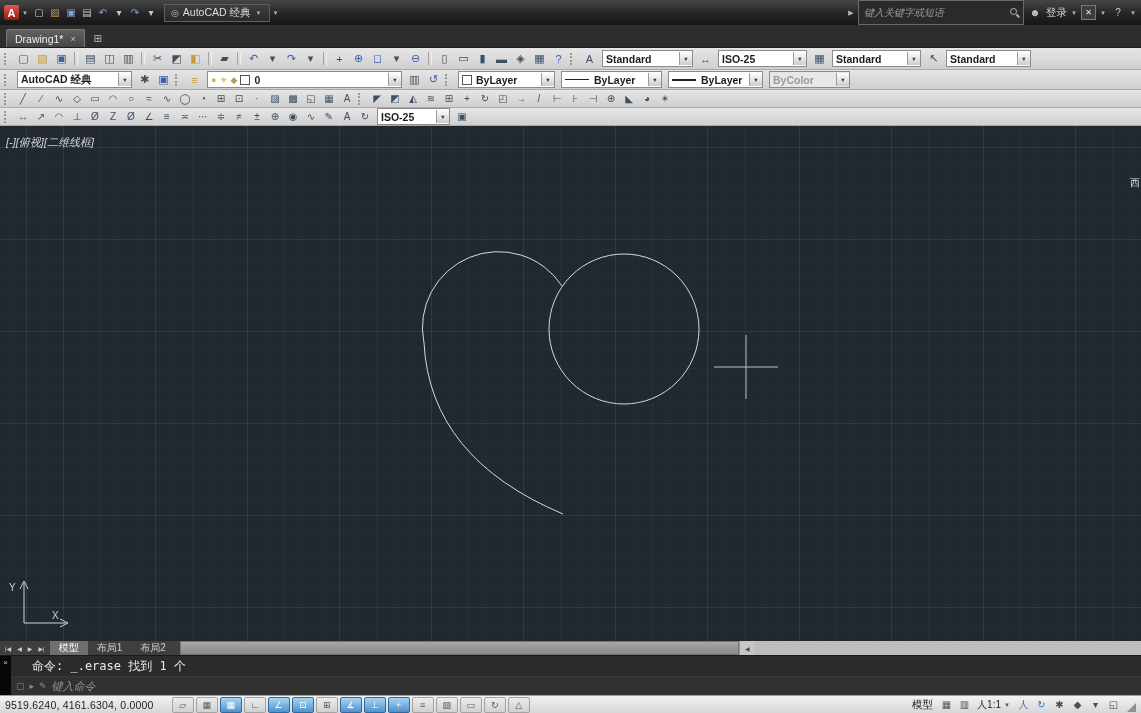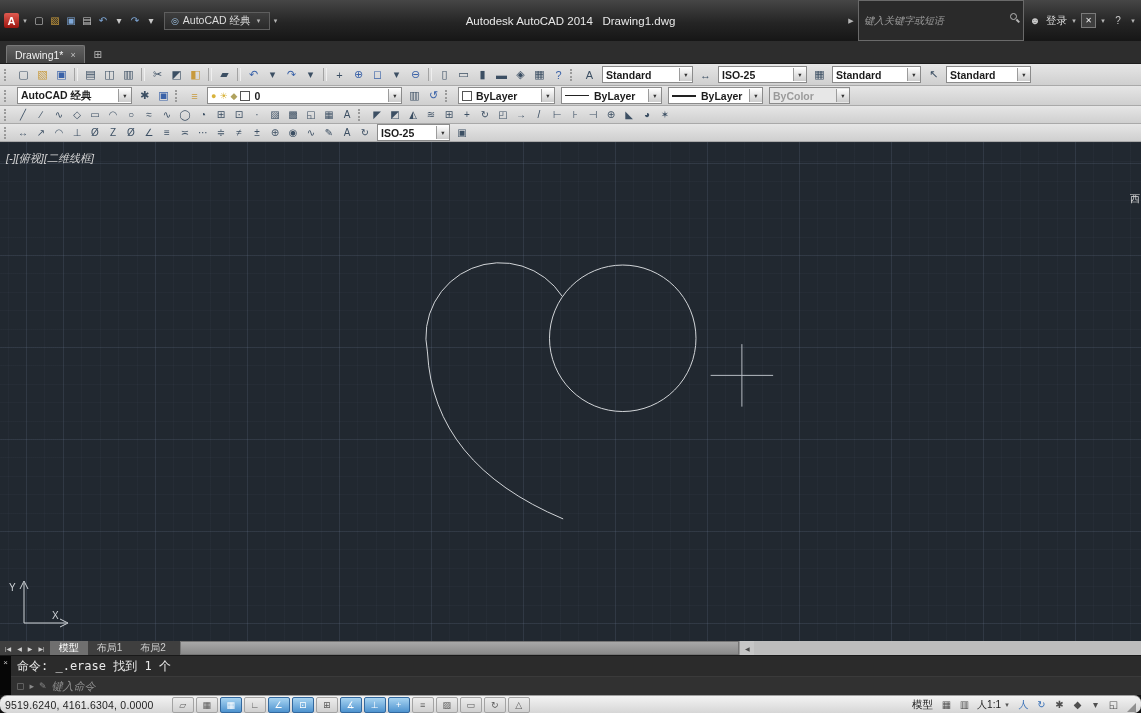--- a/index.html
+++ b/index.html
@@ -13,21 +13,21 @@
   .logo{width:15px;height:15px;background:linear-gradient(#e05a50,#9c150f);color:#fff;font-weight:bold;
     font-size:11px;display:flex;align-items:center;justify-content:center;border-radius:2px;flex:0 0 auto;}
   .qat{display:flex;align-items:center;}
   .qbtn{min-width:16px;height:16px;display:flex;align-items:center;justify-content:center;color:#c9c9c9;font-size:10px;}
   .caret{font-size:7px;color:#b5b5b5;min-width:8px;text-align:center;}
   .ws-pill{display:flex;align-items:center;gap:4px;border:1px solid #5e5e5e;background:linear-gradient(#3e3e3e,#2a2a2a);
     height:16px;padding:0 6px;font-size:10.5px;color:#ddd;margin-left:3px;}
   .ws-ic{color:#9fc2e2;font-size:9px;}
   .tb-title{position:absolute;left:0;right:0;text-align:center;font-size:11.5px;color:#e8e8e8;pointer-events:none;}
   .tb-right{margin-left:auto;display:flex;align-items:center;gap:3px;z-index:1;}
-  .searchbox{display:flex;background:#2a2a2a;border:1px solid #6a6a6a;height:15px;width:158px;padding:12px 3px;}
+  .searchbox{display:flex;align-items:center;background:#2a2a2a;border:1px solid #6a6a6a;height:15px;width:158px;padding:4px 3px;}
   .searchbox input{flex:1;background:transparent;border:0;outline:none;color:#ccc;font-size:10px;font-style:italic;font-family:inherit;}
   .searchbox input::placeholder{color:#9a9a9a;font-style:italic;}
   .mag{width:10px;height:10px;position:relative;flex:0 0 auto;}
   .mag::before{content:"";position:absolute;width:5px;height:5px;border:1.5px solid #b5b5b5;border-radius:50%;left:0;top:0;}
   .mag::after{content:"";position:absolute;width:4px;height:1.5px;background:#b5b5b5;transform:rotate(45deg);left:5.5px;top:7px;}
   .xch{border:1px solid #7a7a7a;background:#3e3e3e;color:#eee;min-width:13px;height:13px;font-size:8px;}
   .signin{font-size:10.5px;color:#ddd;}
 
   
   .menubar{flex:0 0 18px;background:#35383c;display:flex;align-items:center;padding:0 6px;}
@@ -80,28 +80,28 @@
   .ltab{display:flex;align-items:center;padding:0 9px;color:#cfcfcf;}
   .ltab[data-state="active"]{background:#6f6f6f;color:#fff;}
   .hscroll{flex:1;background:#bdbdbd;display:flex;align-items:stretch;}
   .hthumb{width:58%;background:linear-gradient(#a8a8a8,#8a8a8a);border:1px solid #757575;}
   .hbtn{width:14px;display:flex;align-items:center;justify-content:center;color:#4a4a4a;font-size:6px;background:#c6c6c6;border-left:1px solid #9a9a9a;}
 
   
   .cmdwin{flex:0 0 39px;display:flex;background:#2b2b2b;border-top:1px solid #191919;}
   .cmdrail{flex:0 0 11px;background:#060606;display:flex;justify-content:center;align-items:flex-start;padding-top:2px;color:#c4c4c4;font-size:8px;}
   .cmdbody{flex:1;display:flex;flex-direction:column;}
-  .cmdhist{flex:1;display:flex;align-items:center;color:#e9e9e9;font-family:"DejaVu Sans Mono",monospace;font-size:12px;padding-left:6px;border-bottom:1px solid #3a3a3a;}
+  .cmdhist{flex:1;display:flex;align-items:center;color:#e9e9e9;font-family:"DejaVu Sans Mono",monospace;font-size:12px;padding-left:21px;border-bottom:1px solid #3a3a3a;}
   .cmdinput{flex:0 0 18px;display:flex;align-items:center;gap:5px;padding-left:5px;background:#313131;}
   .cmdinput .ic{font-size:9px;color:#8b8b8b;}
   .cmdhint{font-style:italic;font-size:11px;color:#8f8f8f;font-family:"DejaVu Sans Mono",monospace;}
 
   
   .statusbar{flex:0 0 17px;background:linear-gradient(#f3f3f3,#d6d6d6);display:flex;align-items:center;
-    padding:0 5px;gap:2px;font-size:10.5px;color:#1f1f1f;border-top:1px solid #9e9e9e;border-radius:7px;}
+    padding:0 5px;gap:2px;font-size:10.5px;color:#1f1f1f;border-top:1px solid #9e9e9e;}
   .coords{margin-right:16px;letter-spacing:.2px;}
   .stoggles{display:flex;gap:2px;}
   .stoggle{width:20px;height:14px;border:1px solid #a3a3a3;border-radius:2px;background:linear-gradient(#ececec,#d0d0d0);
     color:#5b5b5b;font-size:9px;display:flex;align-items:center;justify-content:center;}
   .stoggle[data-state="on"]{background:linear-gradient(#a8d4f2,#4e93cf);border-color:#33699f;color:#fff;}
   .sspacer{flex:1;}
   .sright{display:flex;align-items:center;gap:3px;}
   .sicon{min-width:15px;height:14px;display:flex;align-items:center;justify-content:center;color:#4f4f4f;font-size:10px;}
   .model-label{padding:0 3px;}
   .ann-scale{display:flex;align-items:center;font-size:10px;padding:0 2px;gap:2px;}
@@ -125,23 +125,20 @@
         <span class="qbtn">▾</span>
         <span class="qbtn" style="color: rgb(127, 168, 216);">↷</span>
         <span class="qbtn">▾</span>
       </div>
     <div class="ws-pill">
       <span class="ws-ic">◎</span>
       <span>AutoCAD 经典</span>
       <span class="caret">▾</span>
     </div>
     <span class="caret">▾</span>
-    <div class="tb-title">
-      <span>Autodesk AutoCAD 2014</span>&nbsp;&nbsp;&nbsp;<span>Drawing1.dwg</span>
-    </div>
     <div class="tb-right">
       <span class="caret">▶</span>
       <div class="searchbox">
         <input placeholder="键入关键字或短语" style="">
         <span class="mag"></span>
       </div>
       <span class="qbtn">☻</span>
       <span class="signin">登录</span>
       <span class="caret">▾</span>
       <span class="qbtn xch">✕</span>

